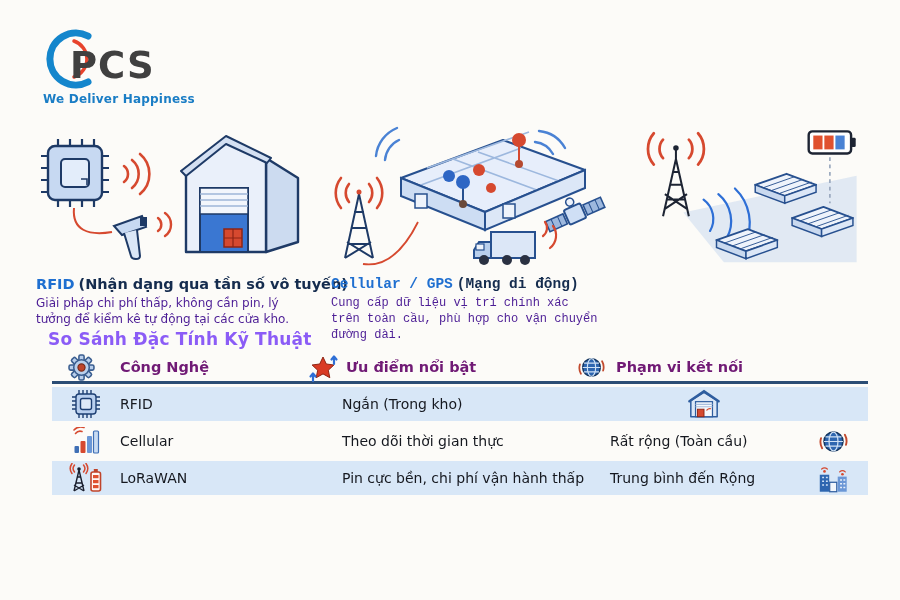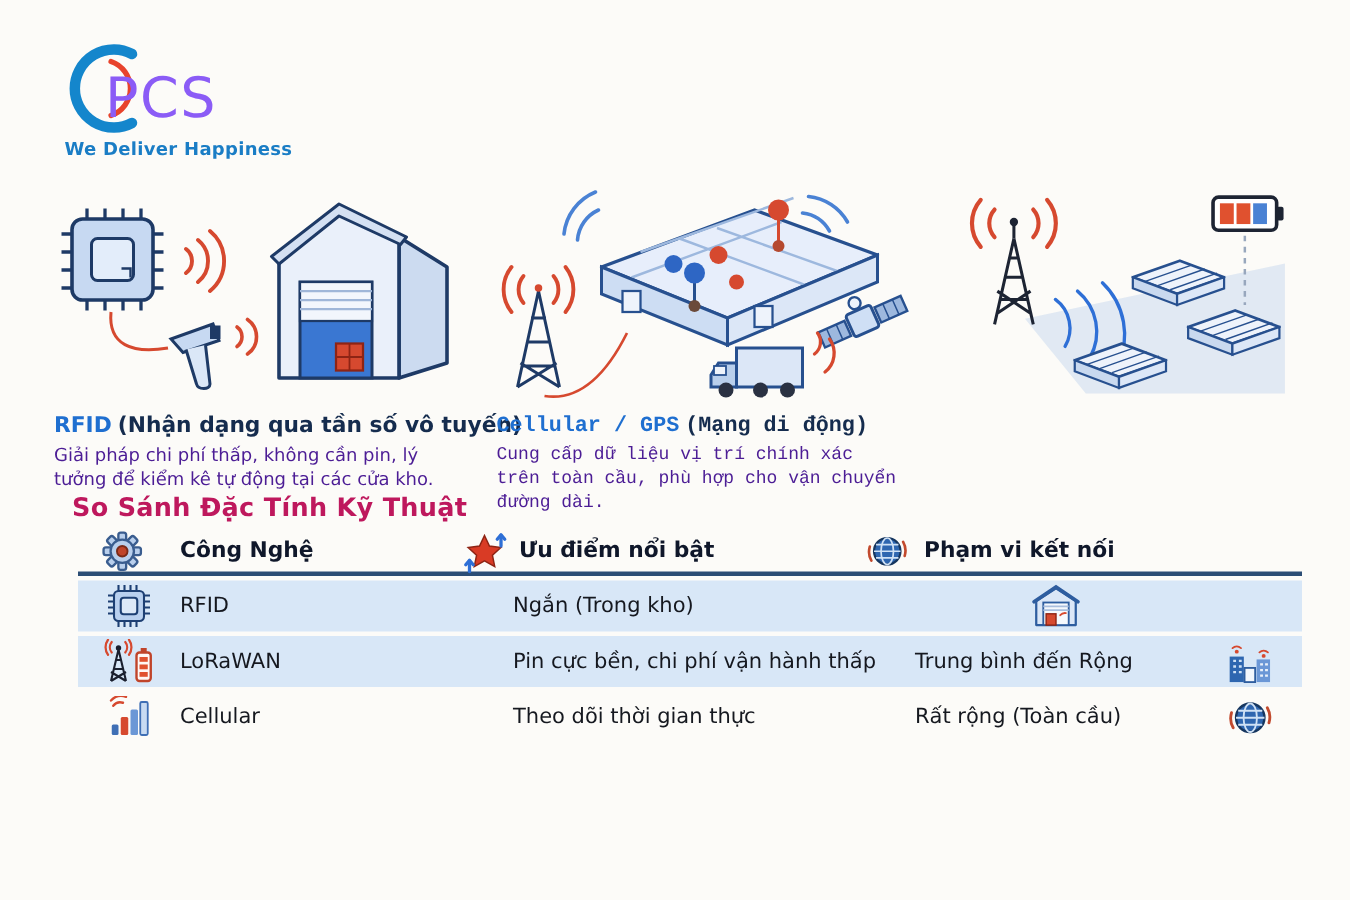--- a/index.html
+++ b/index.html
@@ -10,22 +10,22 @@
     font-family:"DejaVu Sans","Liberation Sans",sans-serif;
     color:#14181f;
     overflow:hidden;
   }
 
   
   .logo { position:absolute; left:40px; top:26px; width:210px; height:86px; }
   .logo-swoosh { position:absolute; left:0; top:2px; }
   .logo-text {
     position:absolute; left:30px; top:18px;
-    font-size:37px; font-weight:400; letter-spacing:1px;
-    color:#8b5cf6;
+    font-size:37px; font-weight:700; letter-spacing:1px;
+    color:#404040;
   }
   .logo-tagline {
     position:absolute; left:3px; top:66px;
     font-size:12px; font-weight:700; color:#1a7dc5;
     letter-spacing:.2px; white-space:nowrap;text-align:center;
   }
 
   
   .sections { position:absolute; left:28px; top:118px; width:836px; display:flex; }
   .section { display:flex; flex-direction:column; }
@@ -36,28 +36,28 @@
   .sec-text { padding-left:8px; margin-top:4px; }
   .sec-3 .sec-text { padding-left:0; }
   .sec-title { font-size:14.5px; font-weight:700; color:#152c4e; white-space:nowrap; }
   .sec-title .accent { color:#1f6fd0; margin-right:4px; }
   .sec-desc { margin-top:3px; font-size:12px; line-height:1.35; color:#4c1d95; max-width:272px; }
   .sec-3 .sec-desc { max-width:256px; }
 
   
   .cmp-heading {
     position:absolute; left:48px; top:329px;
-    font-size:17px; font-weight:800; color:#be185d; letter-spacing:.2px;
+    font-size:17px; font-weight:800; color:#8b5cf6; letter-spacing:.2px;
   }
 
   
   .cmp-table { position:absolute; left:52px; top:353px; width:816px; }
   .t-header { position:relative; height:31px; border-bottom:3px solid #2b4d75; }
   .t-header .h-icon { position:absolute; top:1px; }
-  .t-header .h-label { position:absolute; top:6px; font-size:14.5px; font-weight:700; color:#0f172a; }
+  .t-header .h-label { position:absolute; top:6px; font-size:14.5px; font-weight:700; color:#701a75; }
   .hi-1 { left:16px; }  .hl-1 { left:68px; }
   .hi-2 { left:256px; } .hl-2 { left:294px; }
   .hi-3 { left:526px; } .hl-3 { left:564px; }
 
   .t-row {
     margin-top:3px; height:34px;
     display:grid; grid-template-columns:68px 222px 268px 188px 70px;
     align-items:center;
   }
   .t-row.alt { background:#d8e7f7; }
@@ -327,20 +327,49 @@
         <path d="M3 12 L17 3 L31 12 V29 H3 Z" fill="#dbe7f7" stroke="#2e5d9f" stroke-width="1.6" stroke-linejoin="round"></path>
         <path d="M1.5 12.5 L17 2 L32.5 12.5" fill="none" stroke="#2e5d9f" stroke-width="2.6" stroke-linecap="round"></path>
         <rect x="8" y="13" width="18" height="16" fill="#f6f9fd" stroke="#2e5d9f" stroke-width="1.3"></rect>
         <path d="M8 15.8 h18 M8 18.4 h18" stroke="#a9bedd" stroke-width="1.2"></path>
         <rect x="10" y="21" width="7" height="8" fill="#d6492f" stroke="#8e2414" stroke-width="1"></rect>
         <path d="M20 22 a4.5 4.5 0 0 1 4 -1.5" stroke="#d6492f" stroke-width="1.3" fill="none" stroke-linecap="round"></path>
       </svg>
     </div>
   </div>
 
+  <div class="t-row plain">
+    <div class="cell-icon">
+      <svg width="30" height="28" viewBox="0 0 30 28">
+        <g stroke="#d6492f" stroke-width="1.6" fill="none" stroke-linecap="round">
+          <path d="M4.5 6.5 a6 6 0 0 1 6.5 -2"></path>
+          <path d="M3 3 a9.5 9.5 0 0 1 10 -2.5"></path>
+        </g>
+        <rect x="3.5" y="19" width="4.5" height="7" rx="1" fill="#3f6fb5"></rect>
+        <rect x="9.5" y="14" width="5" height="12" rx="1" fill="#d6492f"></rect>
+        <rect x="16" y="9" width="5" height="17" rx="1" fill="#6b97d6"></rect>
+        <rect x="22.5" y="4" width="5" height="22" rx="1" fill="#c8dbf2" stroke="#3f6fb5" stroke-width="1.2"></rect>
+      </svg>
+    </div>
+    <div class="cell-text">Cellular</div>
+    <div class="cell-text">Theo dõi thời gian thực</div>
+    <div class="cell-text">Rất rộng (Toàn cầu)</div>
+    <div class="cell-icon">
+      <svg width="29" height="29" viewBox="0 0 26 26">
+        <circle cx="13" cy="13" r="8.5" fill="#2e66b0" stroke="#16365f" stroke-width="1.4"></circle>
+        <g stroke="#cfe1f5" stroke-width="1.1" fill="none">
+          <ellipse cx="13" cy="13" rx="4" ry="8.5"></ellipse>
+          <path d="M4.5 13 h17 M5.8 8.8 h14.4 M5.8 17.2 h14.4"></path>
+        </g>
+        <path d="M23.2 7 a11.5 11.5 0 0 1 1 9" stroke="#c24a2e" stroke-width="1.7" fill="none" stroke-linecap="round"></path>
+        <path d="M2.8 19 a11.5 11.5 0 0 1 -1 -9" stroke="#c24a2e" stroke-width="1.7" fill="none" stroke-linecap="round"></path>
+      </svg>
+    </div>
+  </div>
+
   <div class="t-row alt">
     <div class="cell-icon">
       <svg width="34" height="31" viewBox="0 0 34 31">
         <g stroke="#1a1f2e" stroke-width="1.4" fill="none">
           <path d="M10 7 L5 28 M10 7 L15 28 M6.8 20 h6.4 M7.9 14 h4.2 M5 28 l10 -6 M15 28 l-10 -6"></path>
         </g>
         <circle cx="10" cy="6" r="1.8" fill="#1a1f2e"></circle>
         <g stroke="#d6492f" stroke-width="1.5" fill="none" stroke-linecap="round">
           <path d="M5.5 9 a5.5 5.5 0 0 1 0 -7"></path>
           <path d="M3 10.5 a8.5 8.5 0 0 1 0 -10"></path>
@@ -366,42 +395,13 @@
         <circle cx="9" cy="8.5" r="1.4" fill="#d6492f"></circle>
         <circle cx="28" cy="11.5" r="1.4" fill="#d6492f"></circle>
         <rect x="4" y="12" width="10" height="18" fill="#2e66b0"></rect>
         <path d="M6.5 15 h2 M10.5 15 h2 M6.5 19 h2 M10.5 19 h2 M6.5 23 h2 M10.5 23 h2" stroke="#cfe1f5" stroke-width="1.6"></path>
         <rect x="14.5" y="20" width="7.5" height="10" fill="#f2f6fc" stroke="#2e5d9f" stroke-width="1.3"></rect>
         <rect x="23" y="14" width="9.5" height="16" fill="#6b97d6"></rect>
         <path d="M25.5 17.5 h2 M29 17.5 h2 M25.5 21.5 h2 M29 21.5 h2 M25.5 25.5 h2 M29 25.5 h2" stroke="#eaf1fa" stroke-width="1.6"></path>
       </svg>
     </div>
   </div>
-
-  <div class="t-row plain">
-    <div class="cell-icon">
-      <svg width="30" height="28" viewBox="0 0 30 28">
-        <g stroke="#d6492f" stroke-width="1.6" fill="none" stroke-linecap="round">
-          <path d="M4.5 6.5 a6 6 0 0 1 6.5 -2"></path>
-          <path d="M3 3 a9.5 9.5 0 0 1 10 -2.5"></path>
-        </g>
-        <rect x="3.5" y="19" width="4.5" height="7" rx="1" fill="#3f6fb5"></rect>
-        <rect x="9.5" y="14" width="5" height="12" rx="1" fill="#d6492f"></rect>
-        <rect x="16" y="9" width="5" height="17" rx="1" fill="#6b97d6"></rect>
-        <rect x="22.5" y="4" width="5" height="22" rx="1" fill="#c8dbf2" stroke="#3f6fb5" stroke-width="1.2"></rect>
-      </svg>
-    </div>
-    <div class="cell-text">Cellular</div>
-    <div class="cell-text">Theo dõi thời gian thực</div>
-    <div class="cell-text">Rất rộng (Toàn cầu)</div>
-    <div class="cell-icon">
-      <svg width="29" height="29" viewBox="0 0 26 26">
-        <circle cx="13" cy="13" r="8.5" fill="#2e66b0" stroke="#16365f" stroke-width="1.4"></circle>
-        <g stroke="#cfe1f5" stroke-width="1.1" fill="none">
-          <ellipse cx="13" cy="13" rx="4" ry="8.5"></ellipse>
-          <path d="M4.5 13 h17 M5.8 8.8 h14.4 M5.8 17.2 h14.4"></path>
-        </g>
-        <path d="M23.2 7 a11.5 11.5 0 0 1 1 9" stroke="#c24a2e" stroke-width="1.7" fill="none" stroke-linecap="round"></path>
-        <path d="M2.8 19 a11.5 11.5 0 0 1 -1 -9" stroke="#c24a2e" stroke-width="1.7" fill="none" stroke-linecap="round"></path>
-      </svg>
-    </div>
-  </div>
 </div>
 
 </body></html>

